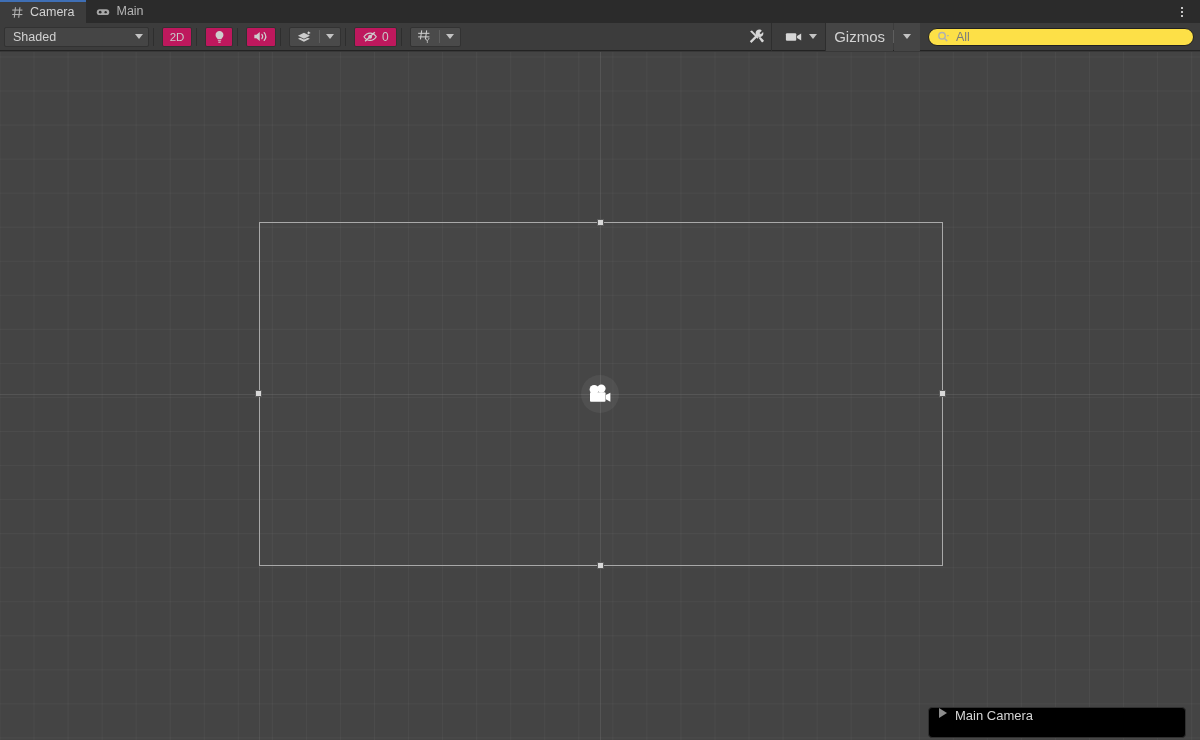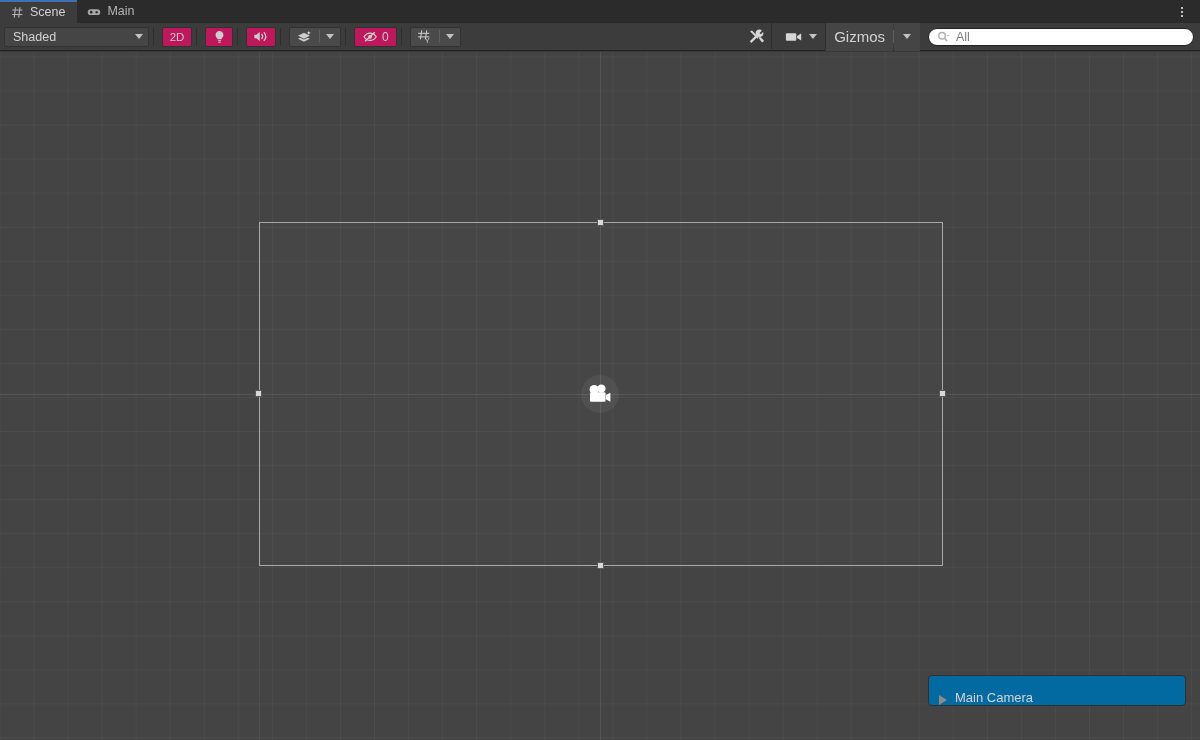--- a/index.html
+++ b/index.html
@@ -172,21 +172,21 @@
     font-size: 15px;
     color: #d2d2d2;
     padding: 0 8px;
   }
   .search {
     display: flex;
     align-items: center;
     gap: 6px;
     width: 266px;
     height: 18px;
-    background: #ffffff;
+    background: #fde047;
     border: 1px solid #212121;
     border-radius: 9px;
     margin: 0 6px 0 8px;
     padding: 0 8px;
     box-sizing: border-box;
     cursor: text;
   }
   .search-placeholder {
     font-size: 12.5px;
     color: #7c7c7c;
@@ -242,28 +242,28 @@
     background: rgba(255,255,255,0.055);
     display: flex;
     align-items: center;
     justify-content: center;
     cursor: pointer;
   }
 
   
   .cam-preview {
     position: absolute;
-    left: 928px; top: 675px;
+    left: 928px; top: 707px;
     width: 258px; height: 31px;
-    background: #0369a1;
+    background: #000000;
     border: 1px solid #303030;
     border-radius: 4px;
     box-sizing: border-box;
     display: flex;
-    align-items: flex-end;
+    align-items: flex-start;
     gap: 8px;
     padding: 0 10px;
     user-select: none;
   }
   .tri {
     width: 0; height: 0;
     border-top: 5px solid transparent;
     border-bottom: 5px solid transparent;
     border-left: 8px solid #8c8c8c;
     cursor: pointer;
@@ -284,21 +284,21 @@
       <span class="tab-icon">
         <svg width="13" height="13" viewBox="0 0 16 16">
           <g stroke="#c8c8c8" stroke-width="1.3" fill="none">
             <line x1="5.5" y1="1.5" x2="4" y2="14.5"></line>
             <line x1="11" y1="1.5" x2="9.5" y2="14.5"></line>
             <line x1="1.5" y1="5" x2="14" y2="5"></line>
             <line x1="1.5" y1="10.5" x2="14" y2="10.5"></line>
           </g>
         </svg>
       </span>
-      <span class="tab-label">Scene</span>
+      <span class="tab-label">Camera</span>
     </div>
 
     <div class="tab">
       <span class="tab-icon">
         <svg width="15" height="12" viewBox="0 0 18 12">
           <rect x="1" y="2.5" width="16" height="7.5" rx="3.75" fill="#bdbdbd"></rect>
           <circle cx="5.4" cy="6.2" r="1.7" fill="#2b2b2b"></circle>
           <circle cx="12.4" cy="6.2" r="1.5" fill="#2b2b2b"></circle>
         </svg>
       </span>

